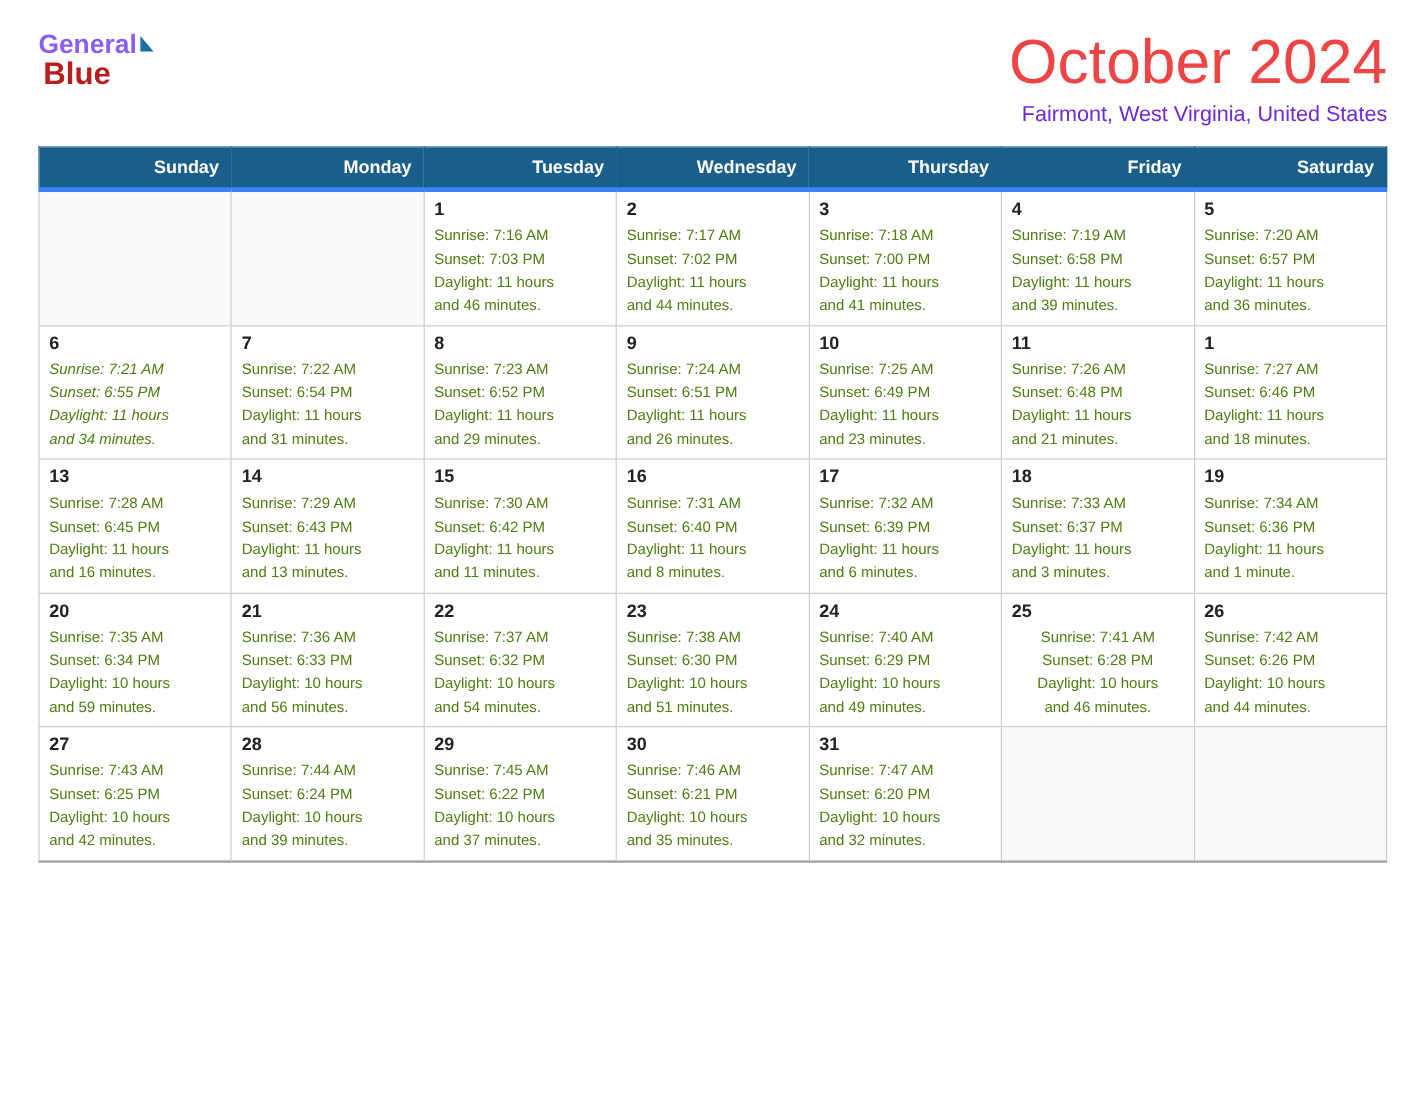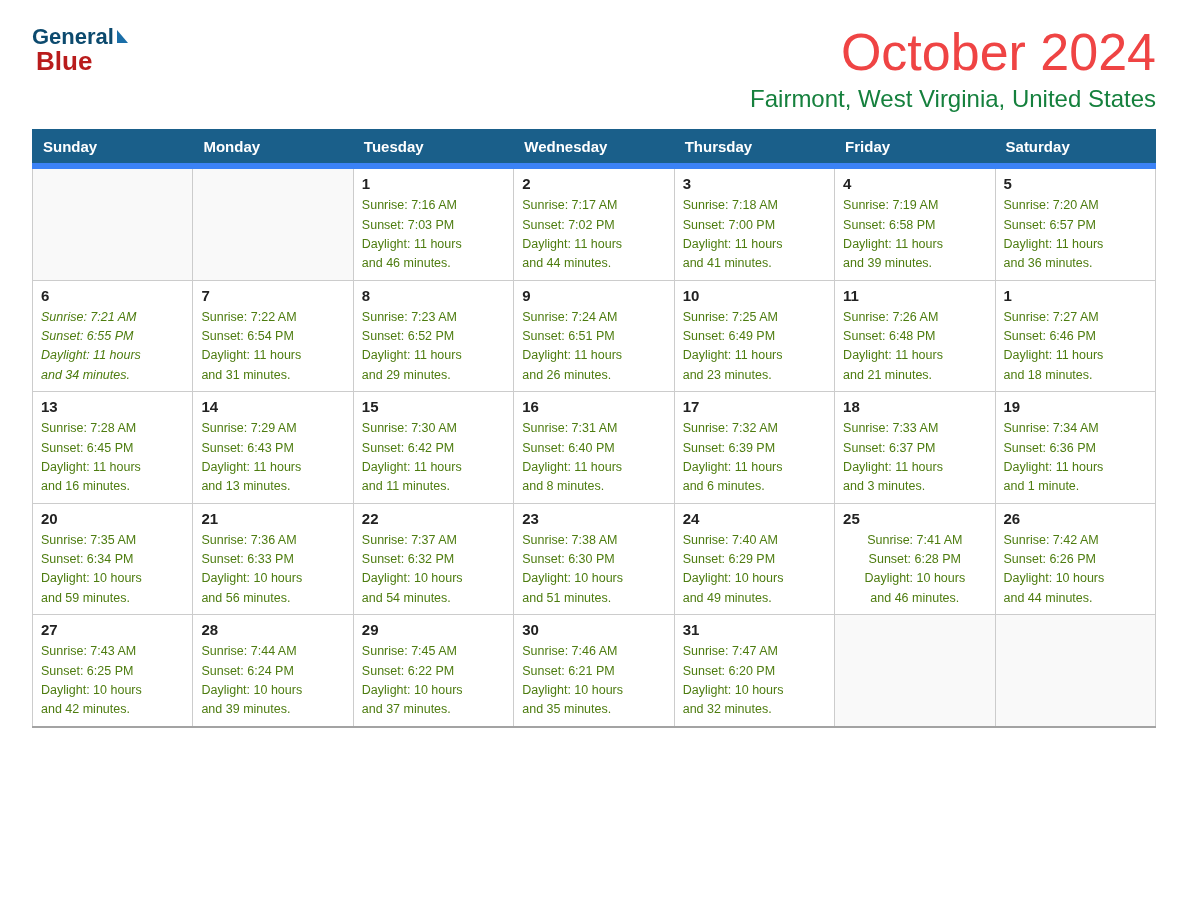--- a/index.html
+++ b/index.html
@@ -23,22 +23,22 @@
     .title-area {
       text-align: right;
     }
     .month-title {
       font-size: 52px;
       font-weight: normal;
       color: #ef4444;
       line-height: 1.1;
     }
     .location {
-      font-size: 24px;
-      color: #15803d;
+      font-size: 18px;
+      color: #6d28d9;
       margin-top: 4px;
     }
     .calendar {
       width: 100%;
       border-collapse: collapse;
       margin-top: 16px;
       table-layout: fixed;
     }
     .calendar th {
       background: #1a5f8a;
@@ -69,31 +69,32 @@
     }
     .day-info {
       font-size: 12.5px;
       line-height: 1.55;
       color: #4d7c0f;
     }
     .calendar tr:last-child td {
       border-bottom: 2px solid #a3a3a3;
     }
     .calendar thead tr th {
-      border-bottom: 6px solid #3b82f6;
+      border-bottom: 4px solid #3b82f6;
+      text-align: right;
     }
     .logo-line2 {
       display: flex;
       align-items: center;
       margin-top: -4px;
     }
     .logo-line1 {
       font-size: 22px;
       font-weight: bold;
-      color: #0c4a6e;
+      color: #8b5cf6;
       display: flex;
       align-items: center;
     }
   </style>
 </head>
 <body>
 
 <div class="header">
   <div class="logo">
     <div class="logo-line1">

